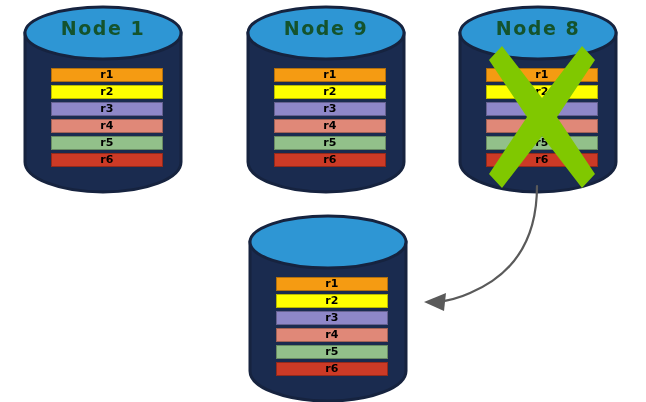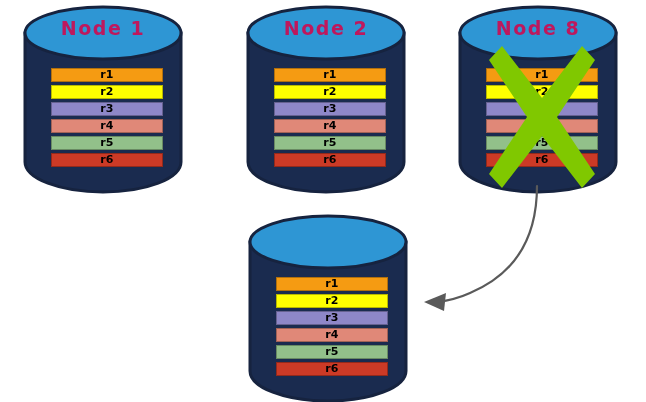--- a/index.html
+++ b/index.html
@@ -33,21 +33,21 @@
     width: 160px;
     height: 190px;
     overflow: visible;
   }
   .node-title {
     position: absolute;
     left: 0;
     top: 13px;
     width: 160px;
     text-align: center;
-    color: #be185d;
+    color: #14532d;
     font-size: 19px;
     font-weight: bold;
     letter-spacing: 1.5px;
     z-index: 4;
     pointer-events: none;
   }
   .rows {
     position: absolute;
     left: 28px;
     top: 64px;
@@ -109,21 +109,21 @@
       <div class="row" style="background: rgb(146, 192, 138);">r5</div>
       <div class="row" style="background: rgb(204, 58, 38);">r6</div>
     </div>
   </div>
 
   <div class="node" id="node-2" style="left:246px; top:4px;">
     <svg class="node-svg" viewBox="0 0 160 190">
       <path d="M 2 29 L 2 158 A 78 30 0 0 0 158 158 L 158 29 Z" fill="#1A2B4F" stroke="#16233F" stroke-width="3"></path>
       <ellipse cx="80" cy="29" rx="78" ry="26" fill="#2E96D4" stroke="#16233F" stroke-width="3"></ellipse>
     </svg>
-    <div class="node-title">Node  2</div>
+    <div class="node-title">Node  9</div>
     <div class="rows">
       <div class="row" style="background: rgb(245, 155, 18);">r1</div>
       <div class="row" style="background: rgb(255, 255, 0);">r2</div>
       <div class="row" style="background: rgb(142, 135, 200);">r3</div>
       <div class="row" style="background: rgb(224, 136, 120);">r4</div>
       <div class="row" style="background: rgb(146, 192, 138);">r5</div>
       <div class="row" style="background: rgb(204, 58, 38);">r6</div>
     </div>
   </div>
 

